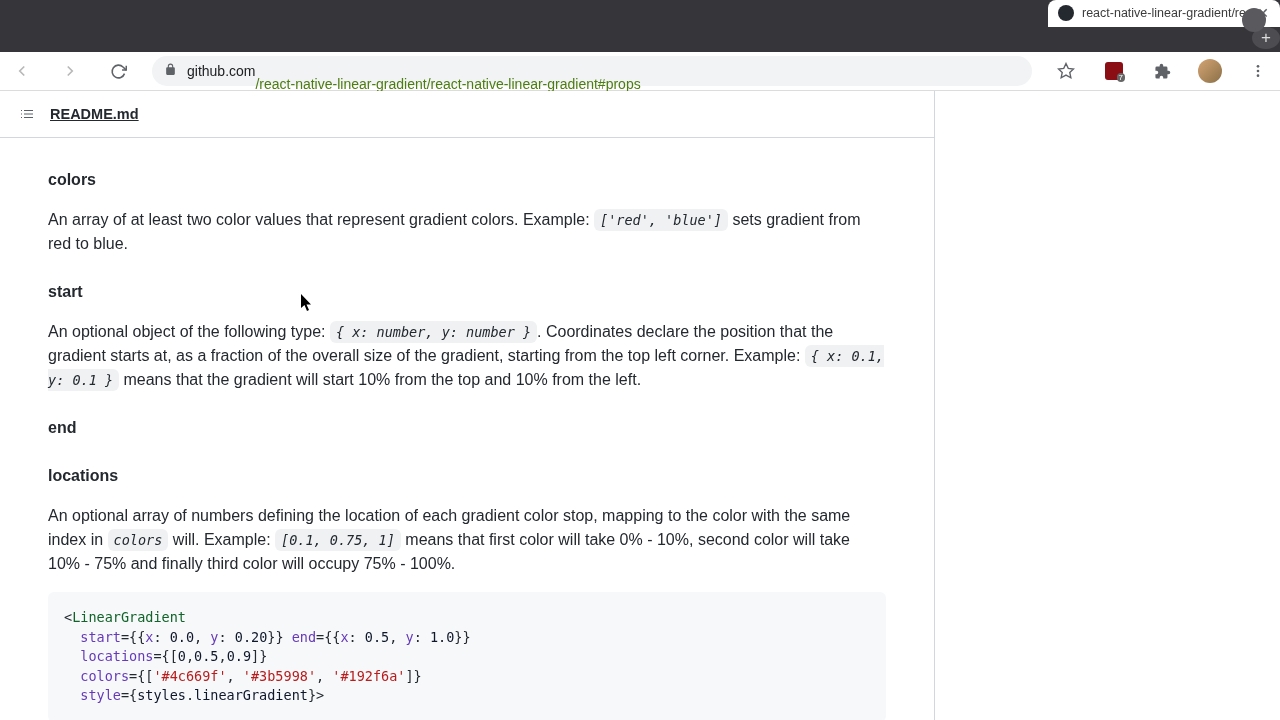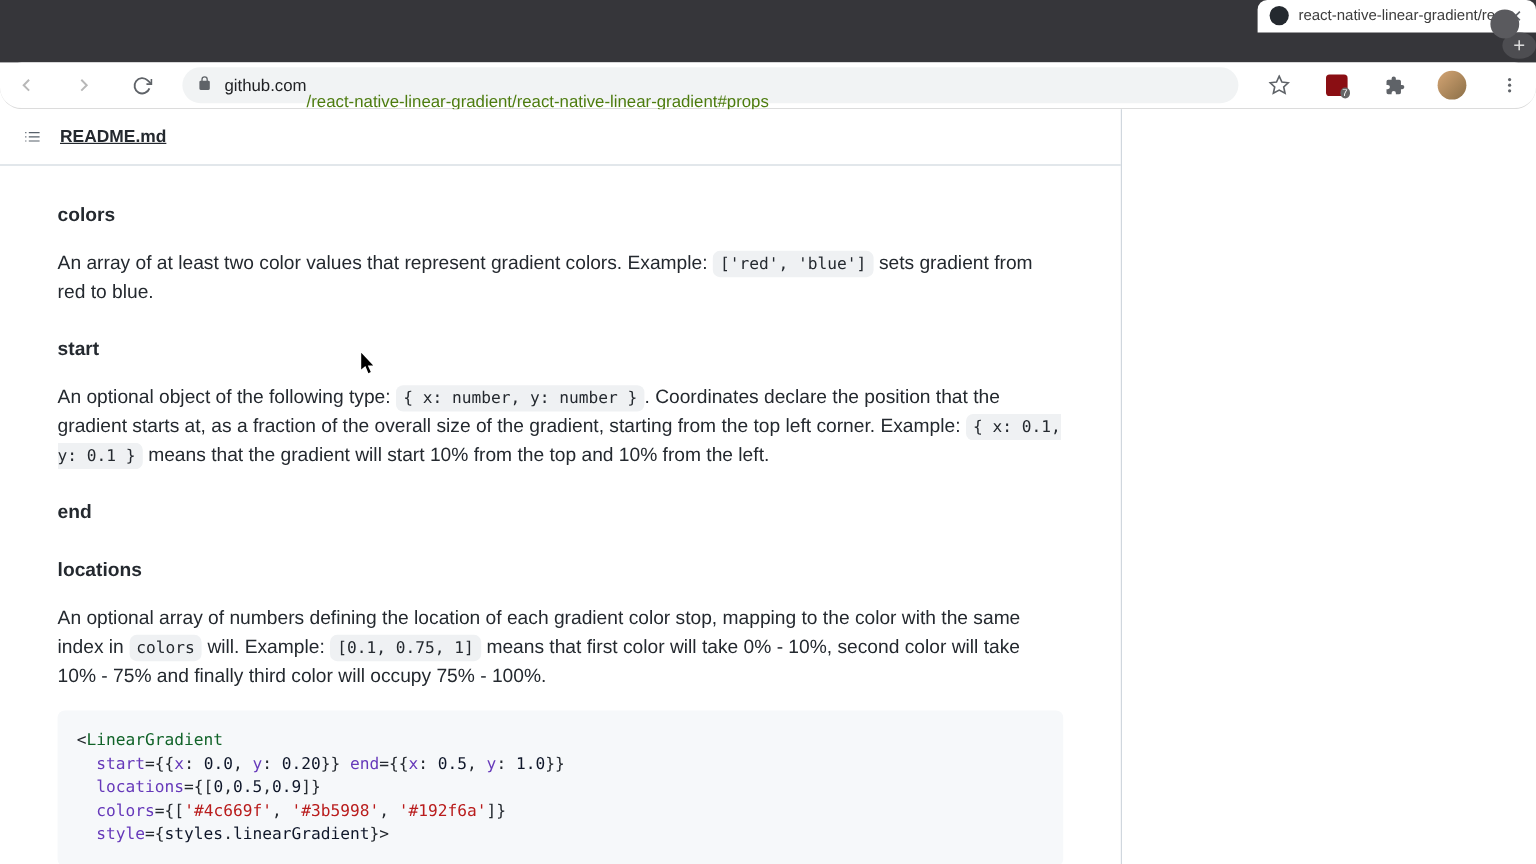--- a/index.html
+++ b/index.html
@@ -19,21 +19,21 @@
   .tab-title { flex: 1; white-space: nowrap; overflow: hidden; text-overflow: ellipsis; }
   .tab-close { width: 14px; height: 14px; display:flex; align-items:center; justify-content:center; color:#5f6368; font-size:14px; }
   .new-tab {
     width: 28px; height: 28px; border-radius: 50%; background: #4d4d51; color: #ddd;
     display: flex; align-items: center; justify-content: center; margin-left: 10px; margin-bottom: 3px; font-size: 17px;
   }
   .chrome-right { position: absolute; right: 14px; top: 8px; }
   .chrome-account { width: 24px; height: 24px; border-radius: 50%; background: #5a5a5e; }
   .toolbar {
     height: 39px; background: #fff; border-bottom: 1px solid #dcdcdc;
-    display: flex; align-items: center; padding: 0 8px; gap: 20px; border-radius: 18px;
+    display: flex; align-items: center; padding: 0 8px; gap: 20px;
   }
   .nav-btn { width: 28px; height: 28px; display:flex; align-items:center; justify-content:center; color:#5f6368; }
   .nav-btn.disabled { color: #b8b8b8; }
   .omnibox {
     flex: 1; height: 30px; background: #f1f3f4; border-radius: 15px;
     display: flex; align-items: center; padding: 0 12px; font-size: 14px; color: #202124;
   }
   .lock-icon { color: #5f6368; margin-right: 10px; font-size: 13px; }
   .url-host { color: #202124; }
   .url-path { color: #4d7c0f; margin-top: 26px; }
@@ -52,21 +52,21 @@
     display: flex; align-items: center; padding: 0 16px; text-decoration: underline;
   }
   .hamburger { width: 22px; height: 22px; margin-right: 12px; color:#57606a; display:flex; align-items:center; justify-content:center; }
   .readme-title { font-weight: 600; font-size: 14.5px; }
   .content { padding: 24px 48px 24px 48px; font-size: 16px; line-height: 1.5; color:#24292f; }
   .content h4 { font-size: 16px; font-weight: 600; margin-top: 24px; margin-bottom: 16px; }
   .content h4:first-child { margin-top: 6px; }
   .content p { margin-bottom: 16px; }
   code.inline {
     background: #eff1f3; padding: 3px 6px; border-radius: 6px;
-    font-family: ui-monospace, SFMono-Regular, Menlo, monospace; font-size: 13.5px;
+    font-family: ui-monospace, SFMono-Regular, Menlo, monospace; font-size: 13.5px; font-style: italic;
   }
   .codeblock {
     background: #f6f8fa; border-radius: 6px; padding: 16px;
     font-family: ui-monospace, SFMono-Regular, Menlo, monospace; font-size: 13.5px;
     line-height: 1.45; overflow: hidden; white-space: pre;
   }
   .pl-ent { color: #116329; }
   .pl-e   { color: #6639ba; }
   .pl-c1  { color: #0f172a; }
   .pl-s   { color: #b91c1c; }

